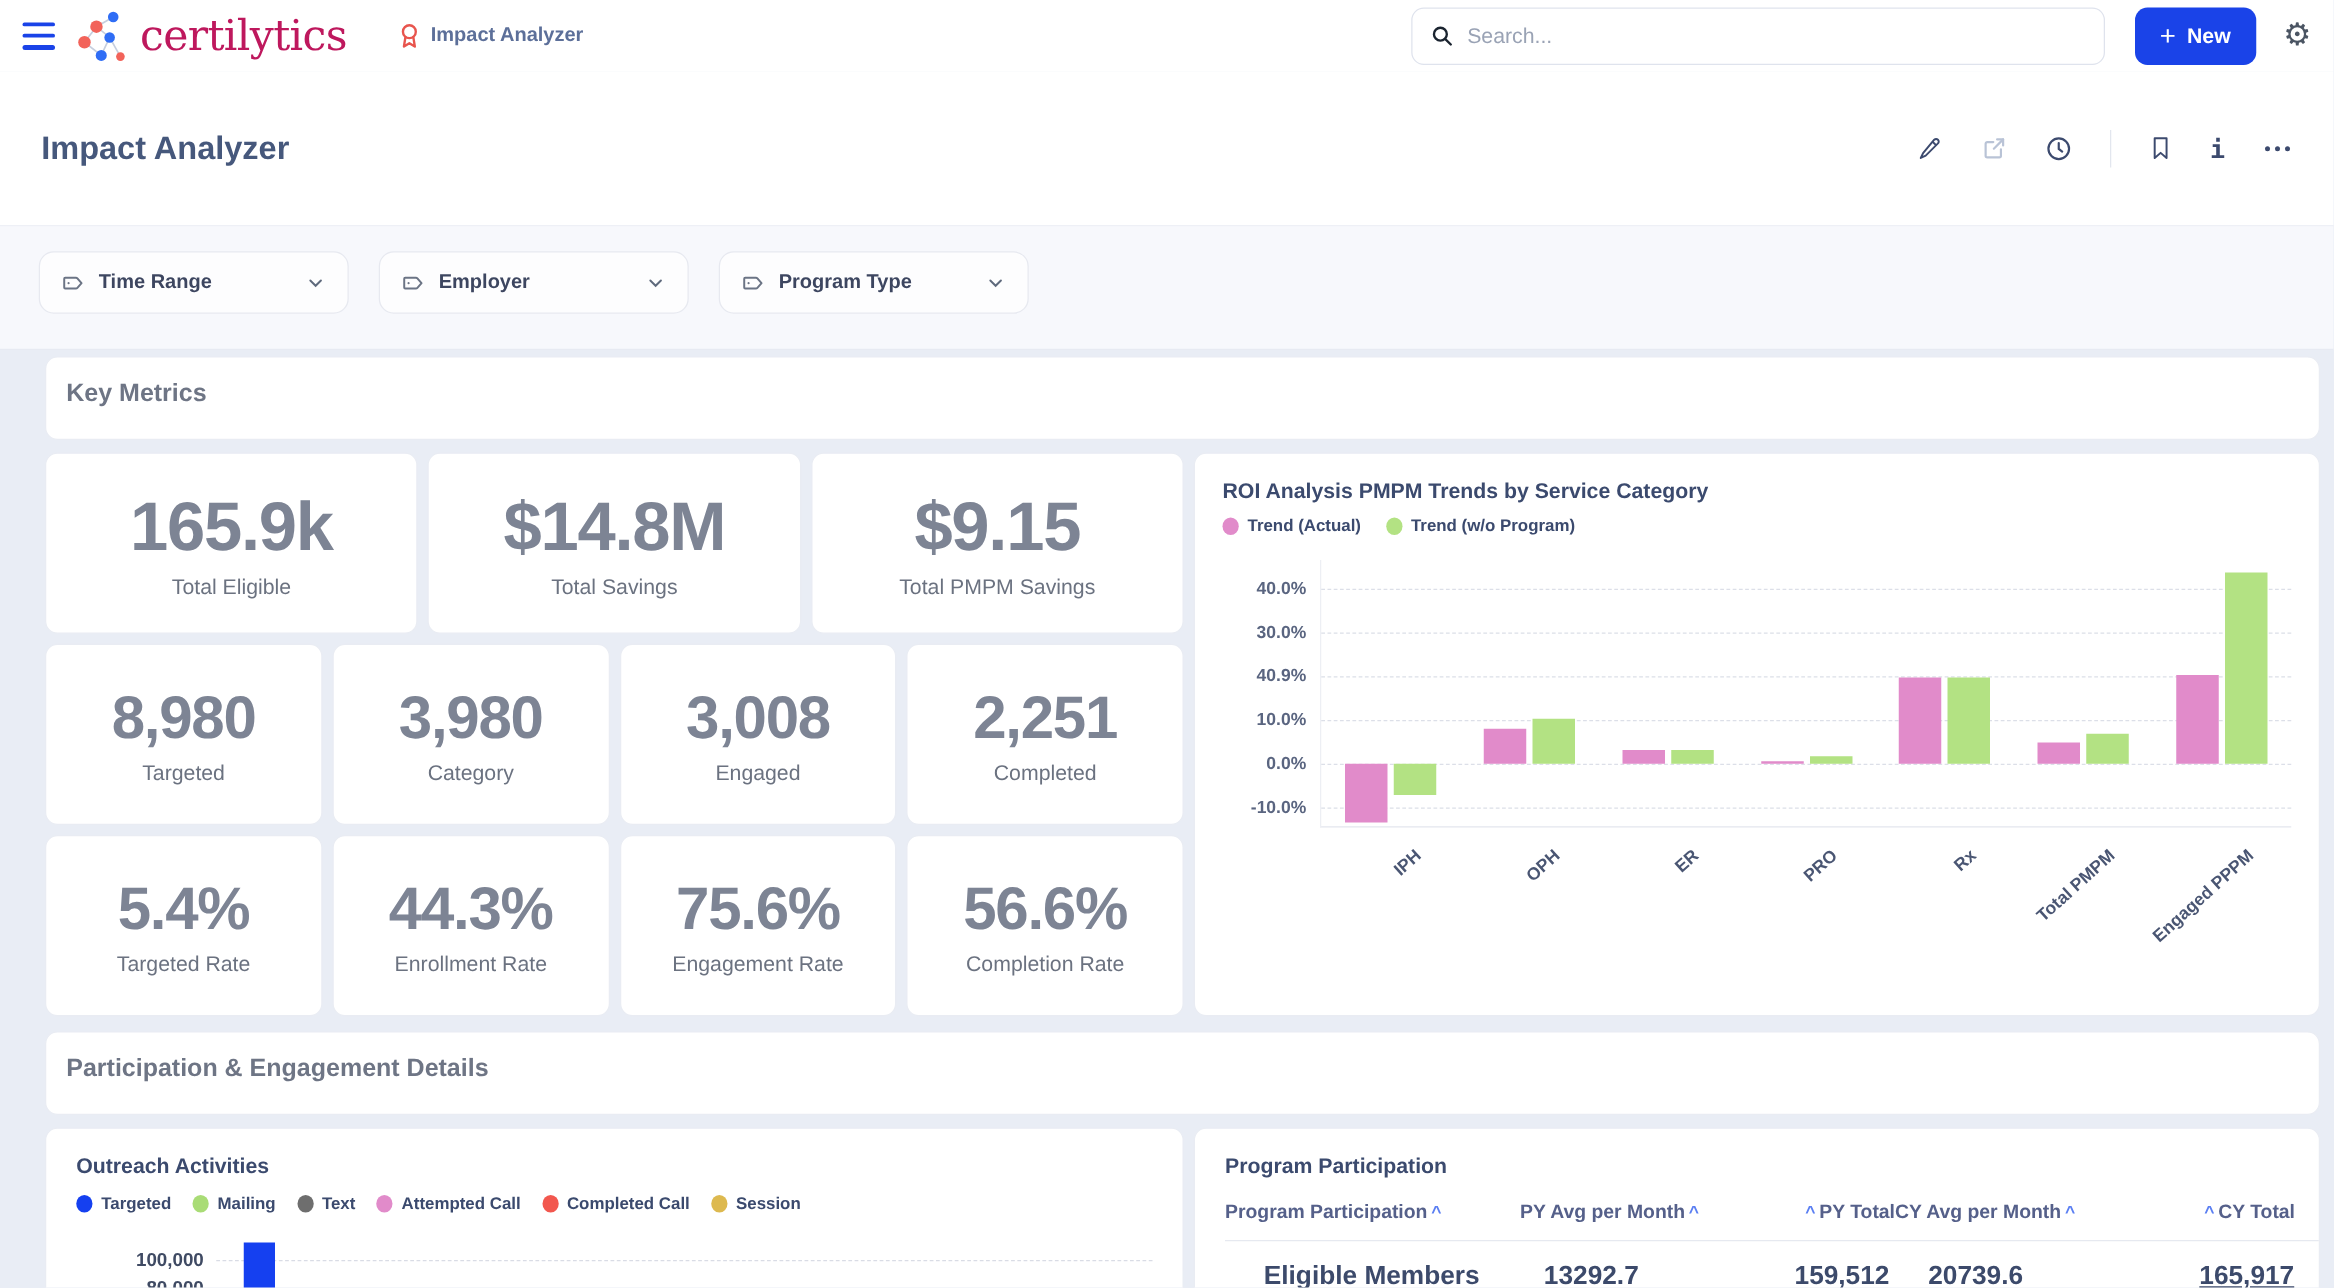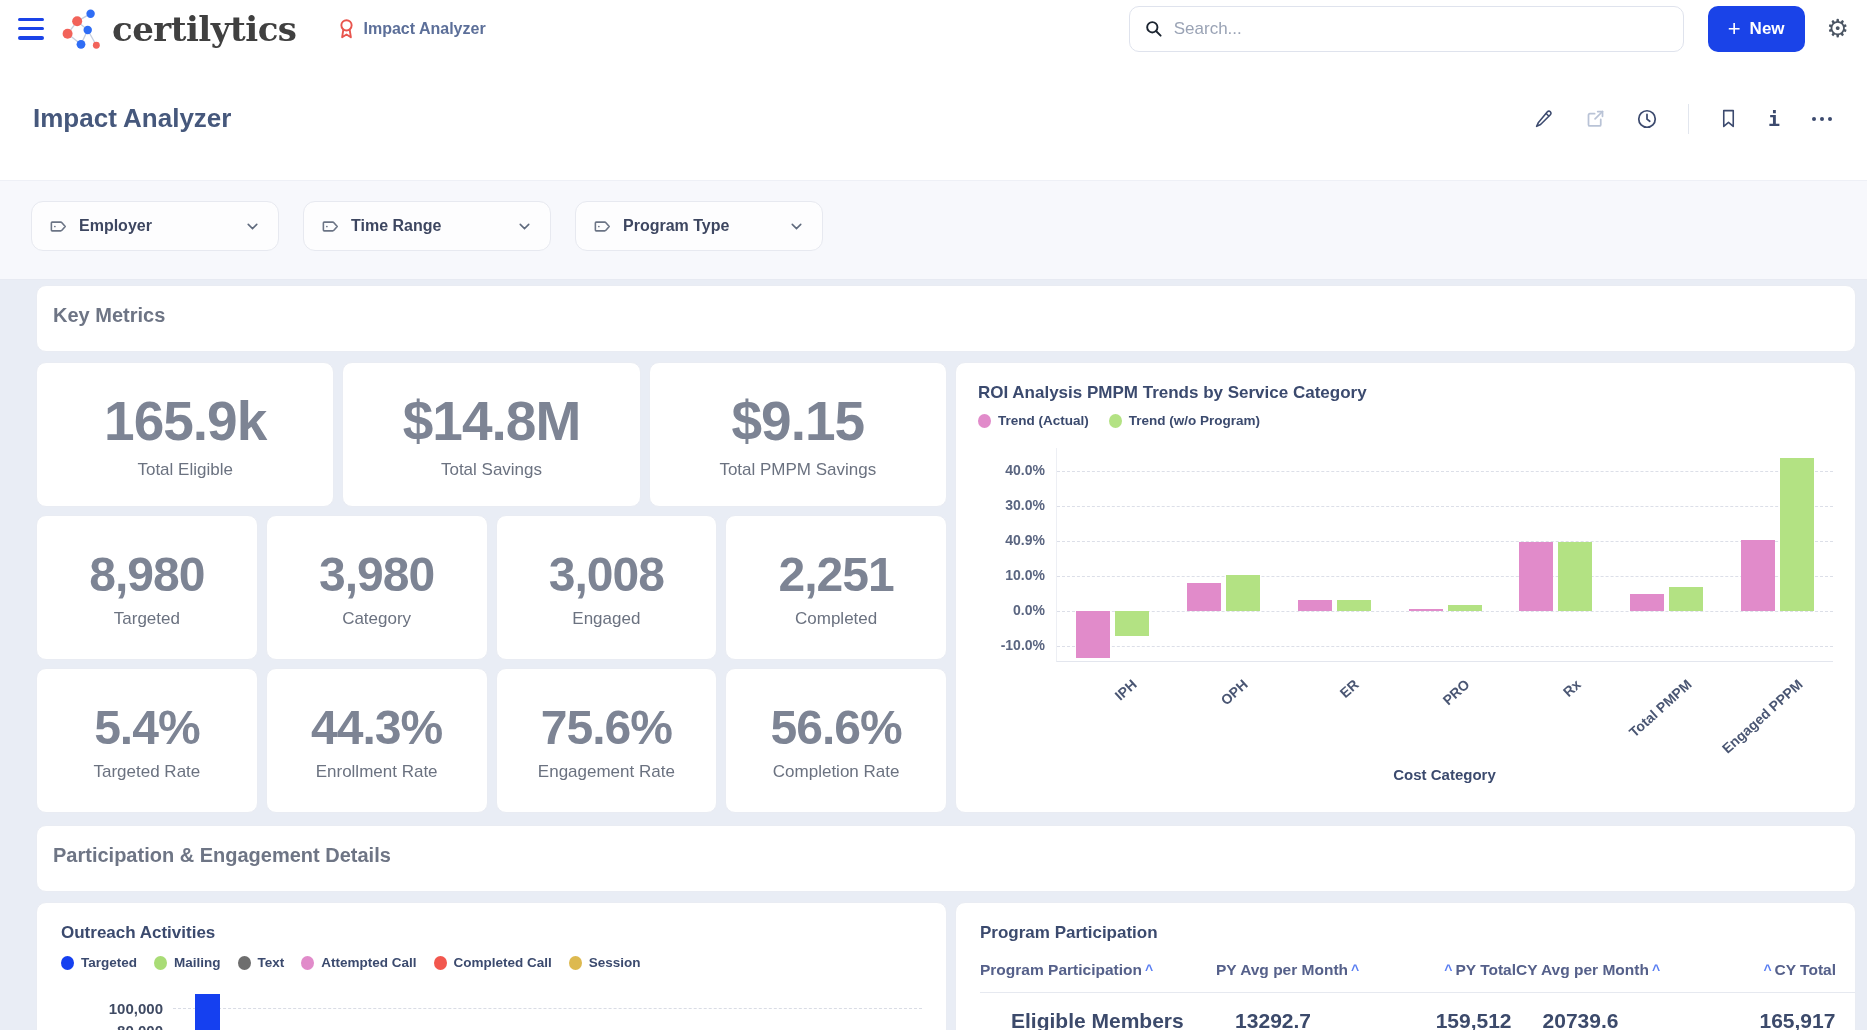--- a/index.html
+++ b/index.html
@@ -4,21 +4,21 @@
 <style>
   * { margin:0; padding:0; box-sizing:border-box; }
   html,body { width:1867px; height:1030px; overflow:hidden; }
   body { font-family:"Liberation Sans", sans-serif; background:#e9edf5; color:#3c4a6b; }
 
   
   .topbar { height:57px; background:#fff; display:flex; align-items:center; padding:0 18px; }
   .hamburger { width:26px; height:22px; display:flex; flex-direction:column; justify-content:space-between; cursor:pointer; margin-right:14px; }
   .hamburger div { height:3.5px; background:#1a43e8; border-radius:2px; }
   .logo-mark { margin-right:8px; }
-  .wordmark { font-family:"DejaVu Serif", serif; font-weight:700; font-size:34px; color:#404040; letter-spacing:-.5px; }
+  .wordmark { font-family:"DejaVu Serif", serif; font-weight:400; font-size:34px; color:#be185d; letter-spacing:-.5px; }
   .crumb { display:flex; align-items:center; gap:8px; margin-left:40px; cursor:pointer; }
   .crumb-label { font-size:16px; font-weight:600; color:#5c6f99; }
   .search-box { margin-left:auto; width:555px; height:46px; border:1px solid #dfe3ed; border-radius:10px; display:flex; align-items:center; padding:0 14px; gap:11px; background:#fff; }
   .search-box input { border:none; outline:none; flex:1; font-size:17px; font-family:"Liberation Sans", sans-serif; color:#333; background:transparent; }
   .search-box input::placeholder { color:#9aa3b5; }
   .new-btn { margin-left:24px; height:46px; padding:0 20px; background:#1a43e8; color:#fff; border:none; border-radius:10px; font-size:17px; font-weight:600; display:flex; align-items:center; gap:9px; cursor:pointer; font-family:"Liberation Sans", sans-serif; }
   .new-btn .plus { font-size:22px; font-weight:400; line-height:1; }
   .gear { margin-left:22px; font-size:25px; color:#4b5563; cursor:pointer; line-height:1; }
 
   
@@ -170,33 +170,33 @@
     </span>
   </div>
 </div>
 
 <div class="filter-bar" id="filter-bar">
     <div class="chip">
       <svg width="19" height="19" viewBox="0 0 24 24" fill="none" stroke="#6b7485" stroke-width="2" stroke-linejoin="round">
         <path d="M4 6.5h10.8a2 2 0 0 1 1.5.7l4.2 4.8-4.2 4.8a2 2 0 0 1-1.5.7H4a1 1 0 0 1-1-1v-9a1 1 0 0 1 1-1z"></path>
         <circle cx="7.4" cy="12" r="1.1" fill="#6b7485" stroke="none"></circle>
       </svg>
-      <span class="chip-label">Employer</span>
+      <span class="chip-label">Time Range</span>
       <span class="chip-chev">
         <svg width="17" height="17" viewBox="0 0 24 24" fill="none" stroke="#5f6a7d" stroke-width="2.2" stroke-linecap="round">
           <path d="M6 9l6 6 6-6"></path>
         </svg>
       </span>
     </div>
     <div class="chip">
       <svg width="19" height="19" viewBox="0 0 24 24" fill="none" stroke="#6b7485" stroke-width="2" stroke-linejoin="round">
         <path d="M4 6.5h10.8a2 2 0 0 1 1.5.7l4.2 4.8-4.2 4.8a2 2 0 0 1-1.5.7H4a1 1 0 0 1-1-1v-9a1 1 0 0 1 1-1z"></path>
         <circle cx="7.4" cy="12" r="1.1" fill="#6b7485" stroke="none"></circle>
       </svg>
-      <span class="chip-label">Time Range</span>
+      <span class="chip-label">Employer</span>
       <span class="chip-chev">
         <svg width="17" height="17" viewBox="0 0 24 24" fill="none" stroke="#5f6a7d" stroke-width="2.2" stroke-linecap="round">
           <path d="M6 9l6 6 6-6"></path>
         </svg>
       </span>
     </div>
     <div class="chip">
       <svg width="19" height="19" viewBox="0 0 24 24" fill="none" stroke="#6b7485" stroke-width="2" stroke-linejoin="round">
         <path d="M4 6.5h10.8a2 2 0 0 1 1.5.7l4.2 4.8-4.2 4.8a2 2 0 0 1-1.5.7H4a1 1 0 0 1-1-1v-9a1 1 0 0 1 1-1z"></path>
         <circle cx="7.4" cy="12" r="1.1" fill="#6b7485" stroke="none"></circle>
@@ -310,21 +310,20 @@
         </div>
       <div class="roi-xlabels" id="roi-xlabels">
           <div class="roi-xlabel" style="left: 73.4286px;">IPH</div>
           <div class="roi-xlabel" style="left: 184.286px;">OPH</div>
           <div class="roi-xlabel" style="left: 295.143px;">ER</div>
           <div class="roi-xlabel" style="left: 406px;">PRO</div>
           <div class="roi-xlabel" style="left: 516.857px;">Rx</div>
           <div class="roi-xlabel" style="left: 627.714px;">Total PMPM</div>
           <div class="roi-xlabel" style="left: 738.571px;">Engaged PPPM</div>
         </div>
-      <div class="roi-xaxis-title">Cost Category</div>
     </div>
   </div>
 
   <div class="section-card" style="margin-top:12px;">Participation &amp; Engagement Details</div>
 
   <div class="bottom-grid">
     <div class="panel panel-left">
       <div class="panel-title">Outreach Activities</div>
       <div class="out-legend" id="out-legend">
           <div class="legend-item">

